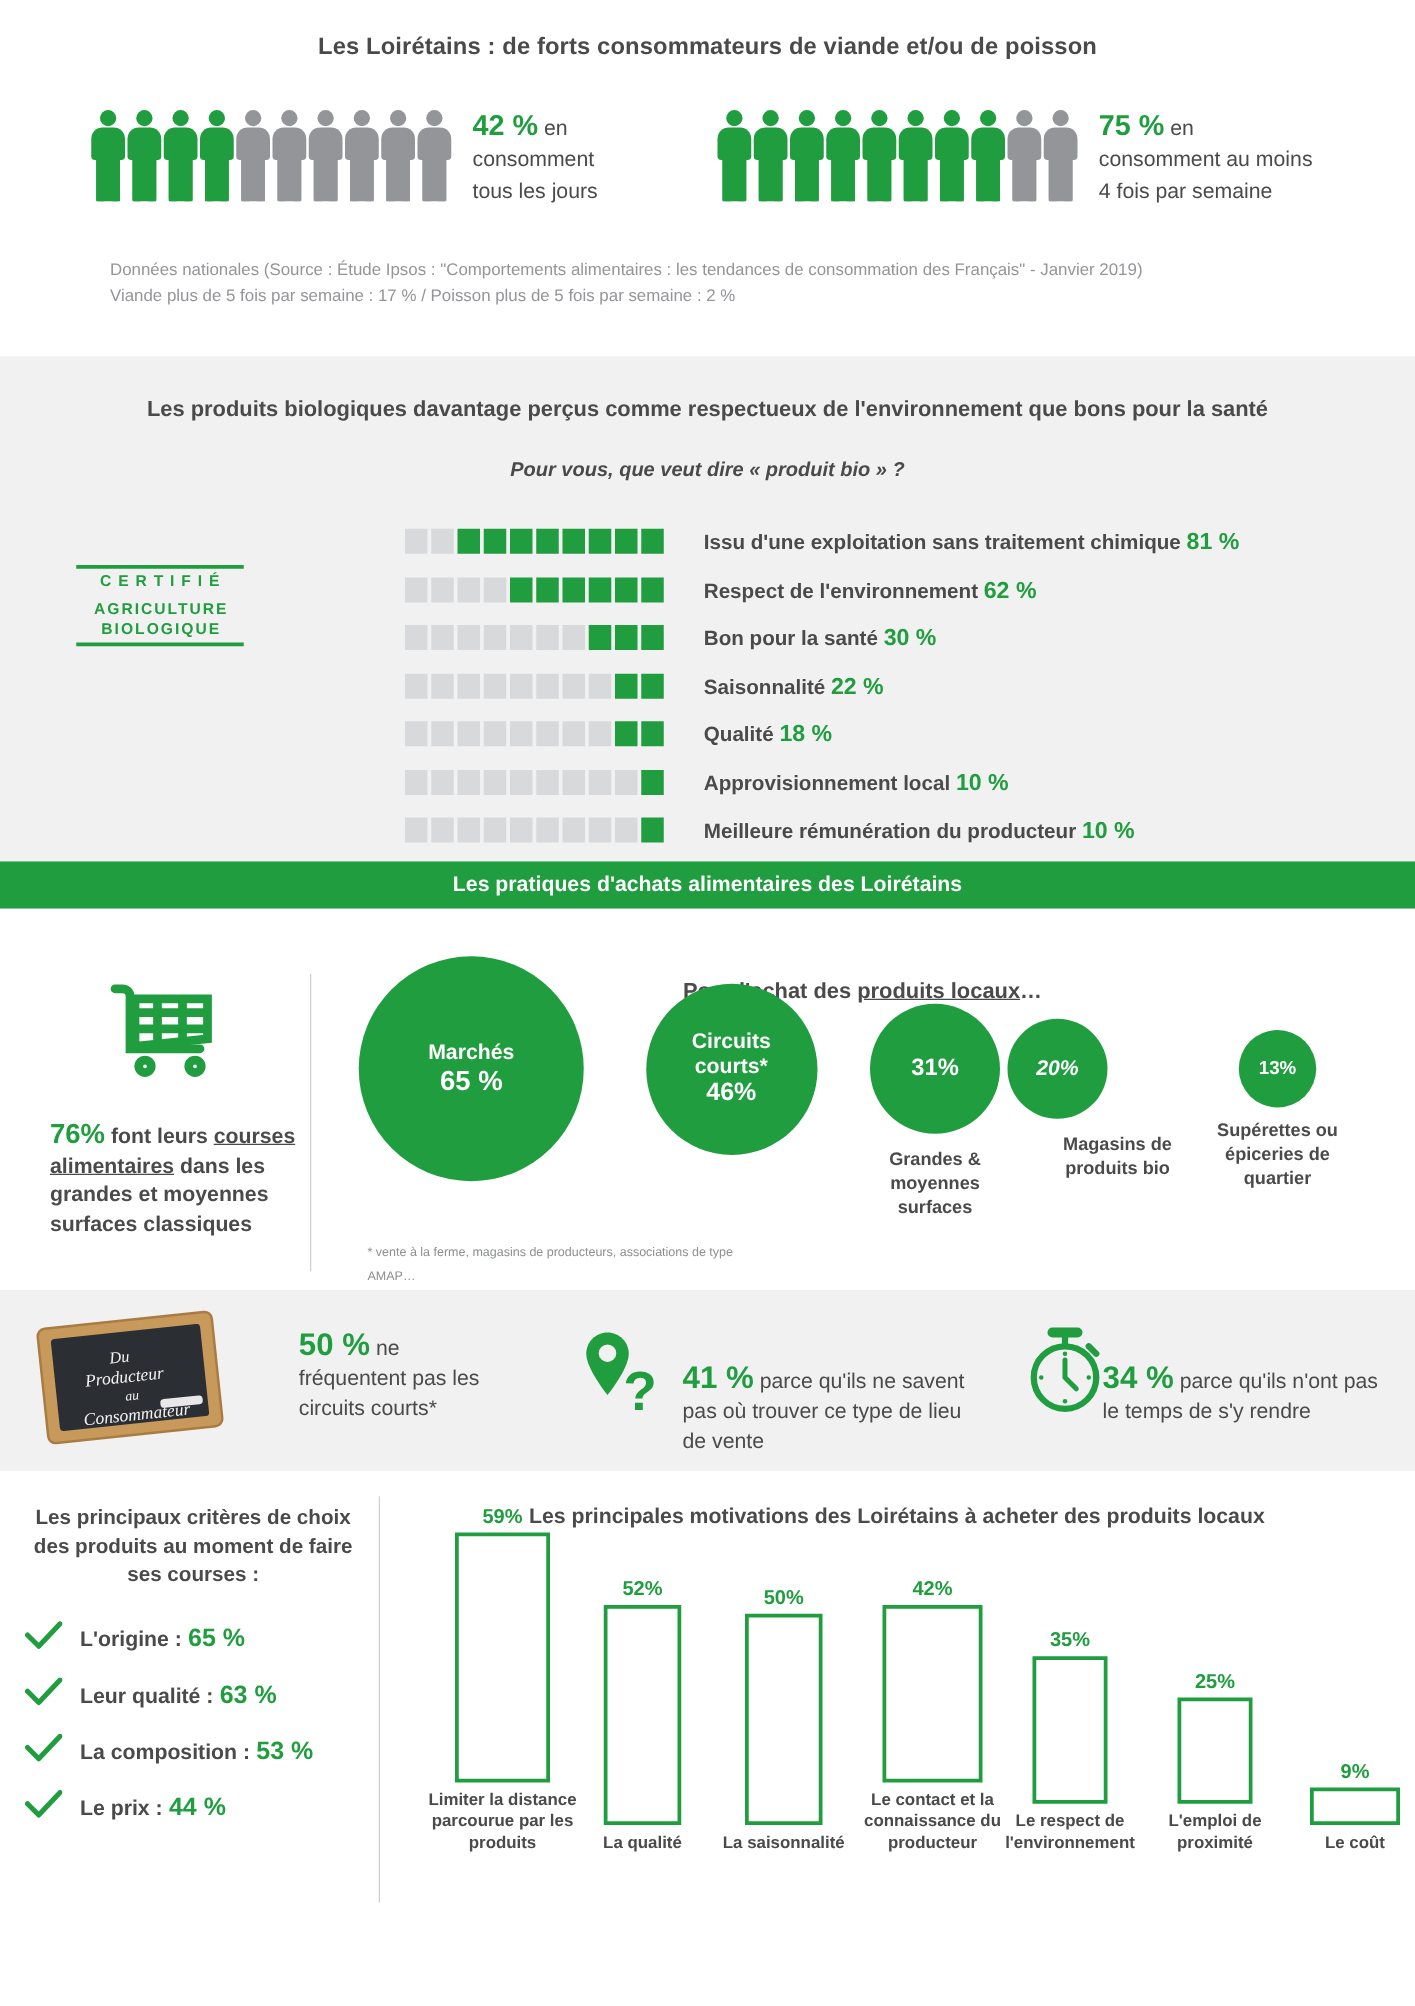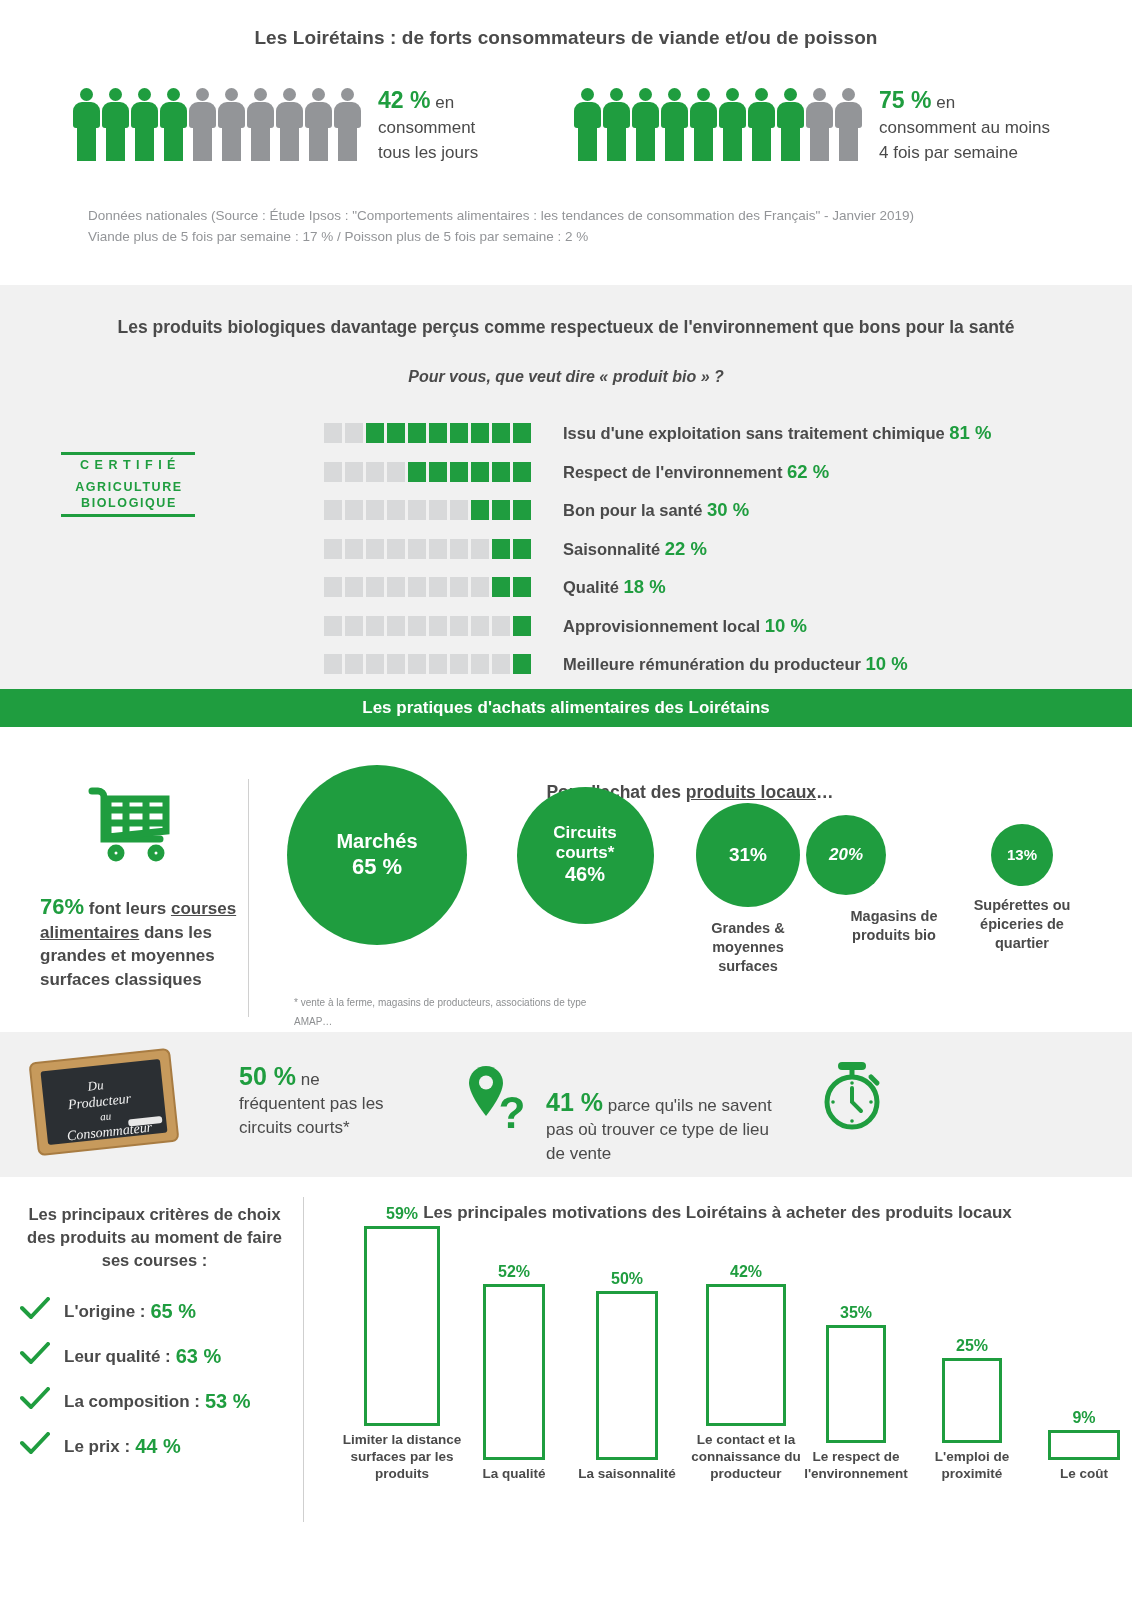--- a/index.html
+++ b/index.html
@@ -472,21 +472,21 @@
   </div>
 
   <div id="divider-v"></div>
 
   <div id="buy-title">
     <span>Pour l'achat des </span><span class="u">produits locaux</span><span>…</span>
   </div>
 
   <div id="bubbles-host">
       <div class="bubble" style="width: 180px; height: 180px; left: 287px; top: 38px;">
-        <div style="font-size: 20px;">Marchés</div>
+        <div style="font-size: 17px;">Marchés</div>
         <div style="font-size: 22px;">65 %</div>
       </div>
       <div class="bubble" style="width: 137px; height: 137px; left: 516.5px; top: 59.5px;">
         <div style="font-size: 17px;">Circuits</div>
         <div style="font-size: 17px;">courts*</div>
         <div style="font-size: 20px;">46%</div>
       </div>
       <div class="bubble" style="width: 104px; height: 104px; left: 696px; top: 76px;">
         <div style="font-size: 19px;">31%</div>
       </div>
@@ -560,20 +560,23 @@
       </g>
       <g fill="#1f9d3f">
         <circle cx="34" cy="25" r="1.8"></circle>
           <circle cx="53" cy="44" r="1.8"></circle>
         <circle cx="34" cy="63" r="1.8"></circle>
           <circle cx="15" cy="44" r="1.8"></circle>
       </g>
     </svg>
   </div>
 
+  <div class="reason-text" style="left:882px; top:58px; width:225px;">
+    <span class="reason-big">34 %</span><span> parce qu'ils n'ont pas le temps de s'y rendre</span>
+  </div>
 </section>
 
 <section id="sec-bottom">
   <div id="crit-title">Les principaux critères de choix des produits au moment de faire ses courses :</div>
   <div id="crit-list">
       <div class="crit-item" style="top: 120px;">
         <span><svg width="30" height="24" viewBox="0 0 30 24" aria-hidden="true">
             <path d="M2 11 L11 20 L28 2" fill="none" stroke="#1f9d3f" stroke-width="4" stroke-linecap="round" stroke-linejoin="round"></path>
           </svg></span>
         <span class="lbl">L'origine :</span>
@@ -600,21 +603,21 @@
         <span class="lbl">Le prix :</span>
         <span class="val">44 %</span>
       </div>
     </div>
   <div id="divider-v2"></div>
   <div id="chart-title">Les principales motivations des Loirétains à acheter des produits locaux</div>
   <div id="bars">
       <div class="bar-group" style="left: 16px; width: 136px; bottom: 35px;">
         <div class="bar-val">59%</div>
         <div class="bar-rect" style="width: 76px; height: 200px;"></div>
-        <div class="bar-lbl">Limiter la distance surfaces par les produits</div>
+        <div class="bar-lbl">Limiter la distance parcourue par les produits</div>
       </div>
       <div class="bar-group" style="left: 135px; width: 122px; bottom: 35px;">
         <div class="bar-val">52%</div>
         <div class="bar-rect" style="width: 62px; height: 176px;"></div>
         <div class="bar-lbl">La qualité</div>
       </div>
       <div class="bar-group" style="left: 248px; width: 122px; bottom: 35px;">
         <div class="bar-val">50%</div>
         <div class="bar-rect" style="width: 62px; height: 169px;"></div>
         <div class="bar-lbl">La saisonnalité</div>

